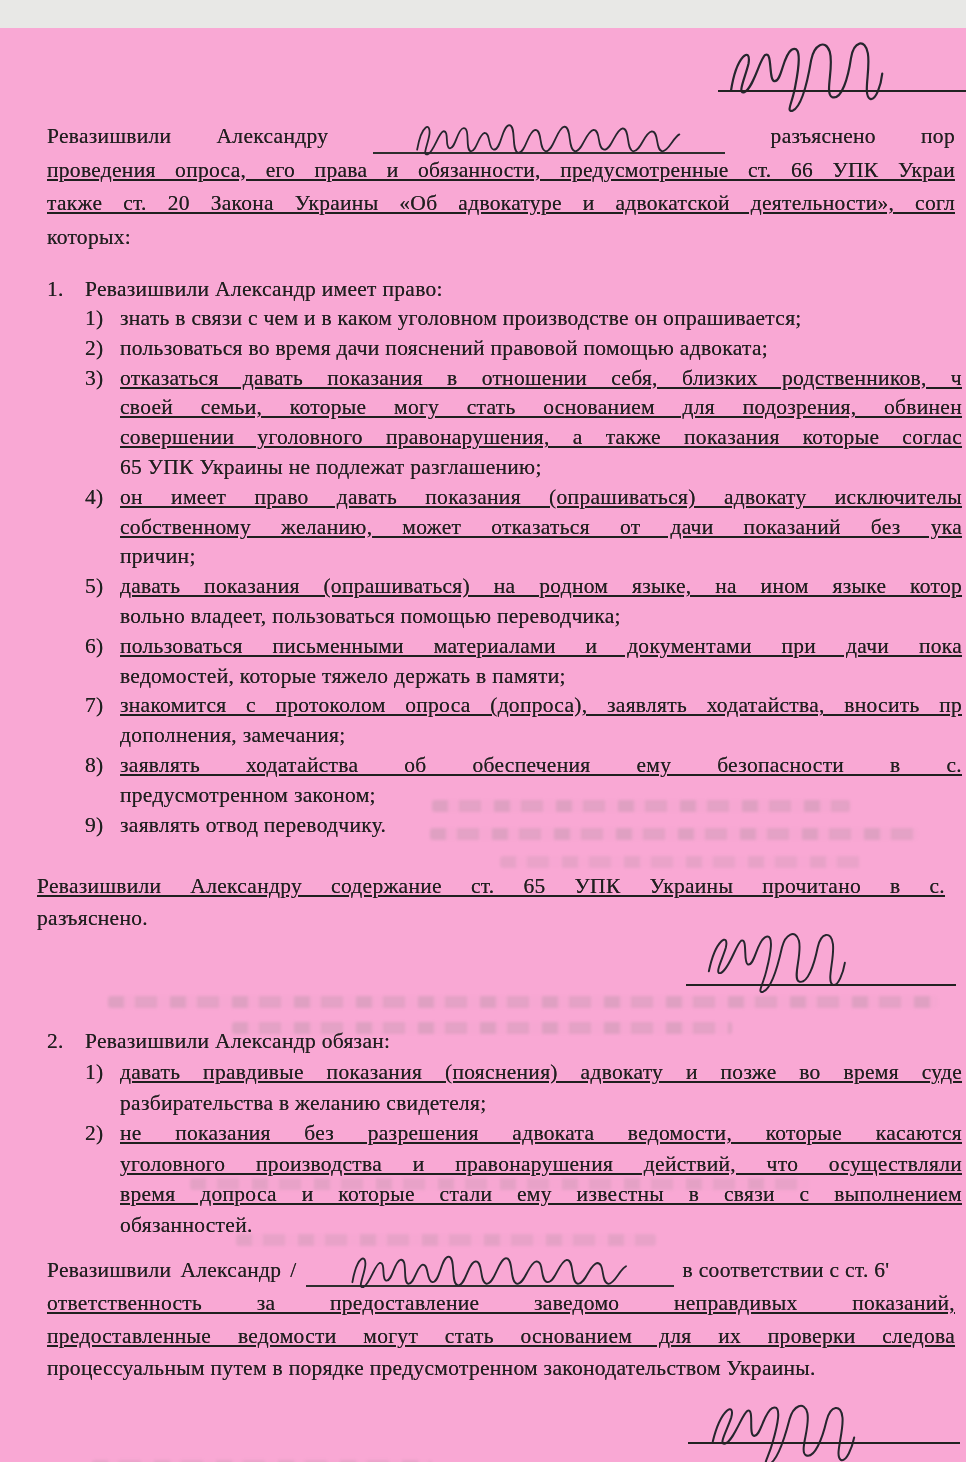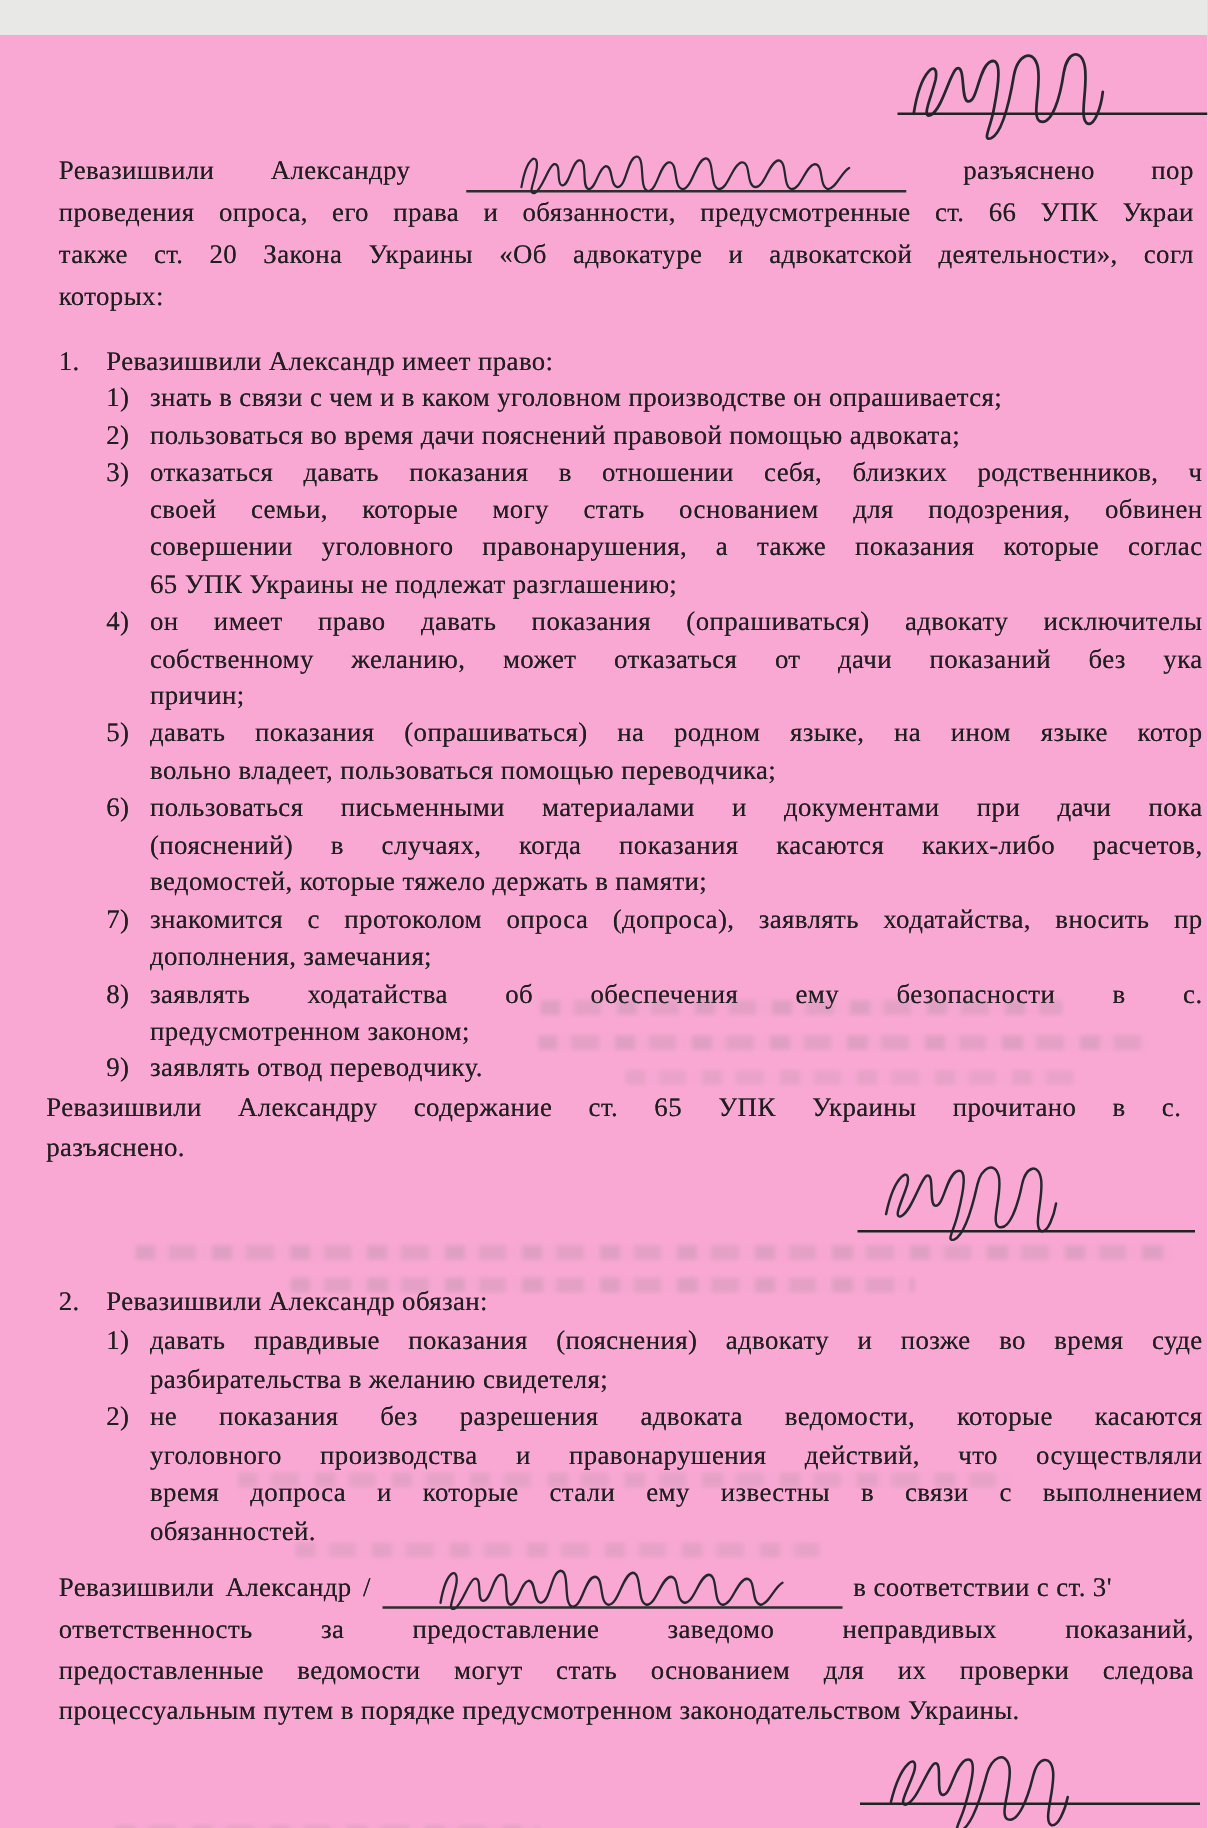--- a/index.html
+++ b/index.html
@@ -5,21 +5,21 @@
   html,body{margin:0;padding:0;background:#e8e8e6;}
   .page{
     position:relative; width:966px; height:1462px; overflow:hidden;
     background:#f9a8d4;
     font-family:"Liberation Serif", serif;
     color:#1f1f1f; font-size:21.5px; letter-spacing:.3px;margin-top:28px;
   }
   .page *{box-sizing:border-box;}
   .blk{position:absolute;}
   .tline{text-shadow:0 0 .5px rgba(20,20,20,.75);}
-  .j{text-align:justify; text-align-last:justify;}
+  .j{text-align:justify; text-align-last:justify;text-decoration:underline;}
   .flexline{display:flex; align-items:flex-end;}
   .sb{justify-content:space-between;}
   .intro{left:47px; top:92px; width:908px; line-height:33.5px;}
   .midp{left:37px; top:842px; width:908px; line-height:32px;}
   .finalp{left:47px; top:1226px; width:908px; line-height:32.8px;}
   .sechead{display:flex; left:47px; width:908px; line-height:30px;}
   .snum{flex:0 0 38px;}
   .list{left:85px; width:877px;}
   .list1{top:276px; line-height:29.8px;}
   .list2{top:1029px; line-height:30.5px;}
@@ -107,21 +107,20 @@
       <span class="inum">5)</span>
       <div class="ilines">
         <div class="tline j">давать показания (опрашиваться) на родном языке, на ином языке котор</div>
         <div class="tline">вольно владеет, пользоваться помощью переводчика;</div>
       </div>
     </div>
     <div class="item">
       <span class="inum">6)</span>
       <div class="ilines">
         <div class="tline j">пользоваться письменными материалами и документами при дачи пока</div>
-        <div class="tline j">(пояснений) в случаях, когда показания касаются каких-либо расчетов,</div>
         <div class="tline">ведомостей, которые тяжело держать в памяти;</div>
       </div>
     </div>
     <div class="item">
       <span class="inum">7)</span>
       <div class="ilines">
         <div class="tline j">знакомится с протоколом опроса (допроса), заявлять ходатайства, вносить пр</div>
         <div class="tline">дополнения, замечания;</div>
       </div>
     </div>
@@ -179,21 +178,21 @@
   <div class="blk finalp">
     <div class="tline flexline gap8">
       <span>Ревазишвили</span>
       <span>Александр</span>
       <span>/</span>
       <span class="hwslot" style="width:368px;">
         <svg width="368" height="48" viewBox="0 0 360 60">
           <path class="hw-stroke" d="M8,44 C14,10 26,8 24,24 C22,38 14,52 22,50 C30,46 36,22 42,20 C50,18 44,40 50,42 C58,44 60,18 68,16 C78,14 70,44 78,46 C86,46 88,24 96,22 C104,22 100,42 108,44 C118,44 118,14 128,12 C138,12 130,46 140,48 C150,48 152,20 162,18 C172,18 166,44 176,46 C186,46 190,16 200,14 C210,14 204,44 214,46 C224,46 228,20 238,18 C248,18 242,42 252,44 C262,44 266,18 276,16 C286,16 280,44 290,46 C300,46 304,22 314,20 C324,20 318,44 328,46 C336,46 342,28 350,24"></path>
         </svg>
       </span>
-      <span>в соответствии с ст. 3'</span>
+      <span>в соответствии с ст. 6'</span>
     </div>
     <div class="tline j">ответственность за предоставление заведомо неправдивых показаний,</div>
     <div class="tline j">предоставленные ведомости могут стать основанием для их проверки следова</div>
     <div class="tline">процессуальным путем в порядке предусмотренном законодательством Украины.</div>
   </div>
 
   <div class="sig" style="left:684px; top:1358px; width:280px; height:90px;">
     <svg width="150" height="80" viewBox="0 0 170 80" style="position:absolute;left:24px;top:2px;transform:rotate(2deg);overflow:visible;">
       <path class="hw-stroke" d="M6,58 C14,20 30,12 26,30 C22,44 12,62 20,60 C30,56 38,26 44,22 C52,18 46,48 52,50 C60,52 62,24 72,18 C84,12 78,40 74,56 C70,74 62,84 70,82 C80,78 88,48 92,30 C96,14 108,8 112,22 C116,38 104,66 112,70 C122,74 130,50 134,30 C138,12 150,10 152,26 C154,44 144,70 152,74 C158,76 164,60 166,48"></path>
     </svg>

